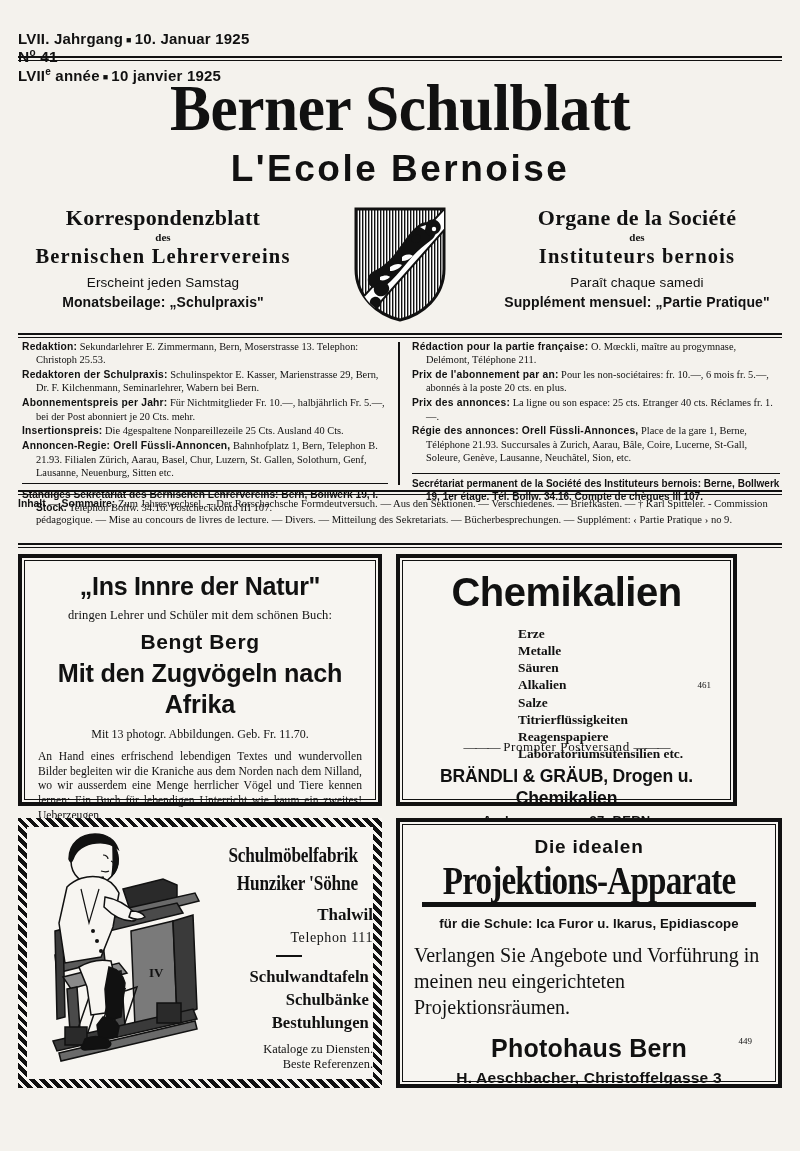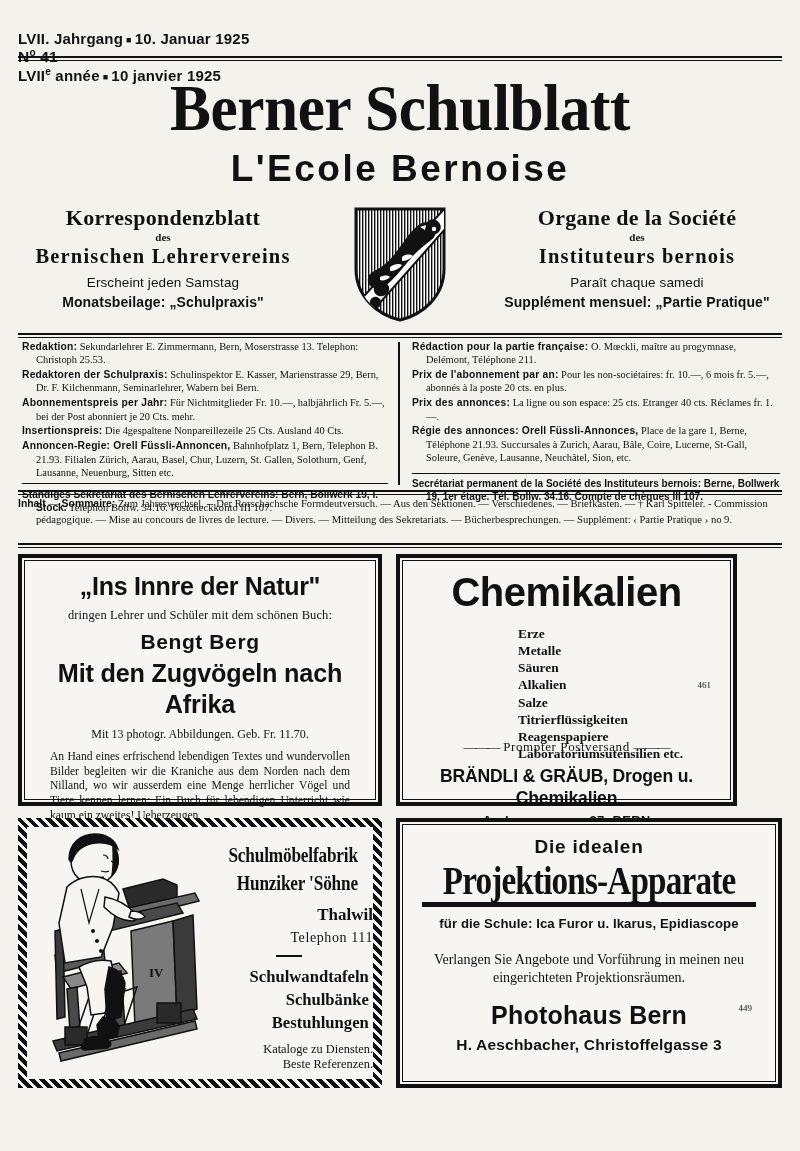--- a/index.html
+++ b/index.html
@@ -130,21 +130,21 @@
     font-weight:bold;font-size:26px;margin-top:4px;letter-spacing:-.2px;
     transform:scaleX(.97);
   }
   .bk-ill{
     text-align:center;font-family:"Liberation Serif",serif;
     font-size:12px;margin-top:7px;
   }
   .bk-body{
     font-family:"Liberation Serif",serif;
     font-size:11.6px;line-height:1.27;text-align:justify;
-    margin:8px 28px 0;
+    margin:8px 16px 0;
   }
   .bk-body .last{display:block;text-align:center;}
   .bk-rule{border-top:1.6px solid #111;margin:9px 12px 0;}
   .bk-shop{
     text-align:center;font-family:"Liberation Serif",serif;
     font-weight:bold;font-size:18px;margin-top:6px;
     transform:scaleX(.94);letter-spacing:-.2px;
   }
   .bk-shop .small{font-size:12px;}
   
@@ -217,22 +217,22 @@
     text-align:center;font-family:"Liberation Serif",serif;
     font-weight:bold;font-size:40px;margin-top:2px;
     transform:scaleX(.83);letter-spacing:-1px;line-height:1.05;
   }
   .pj-ul{border-top:5px solid #111;margin:0 22px 0;}
   .pj-for{
     text-align:center;font-family:"Liberation Sans",sans-serif;
     font-weight:bold;font-size:13.2px;margin-top:9px;letter-spacing:.1px;
   }
   .pj-body{
-    text-align:center;font-family:"Liberation Serif",serif;
-    font-size:14px;line-height:1.3;margin:20px 14px 0;
+    text-align:left;font-family:"Liberation Serif",serif;
+    font-size:20px;line-height:1.3;margin:11px 14px 0;
   }
   .pj-shopwrap{position:relative;margin-top:14px;}
   .pj-shop{
     text-align:center;font-family:"Liberation Sans",sans-serif;
     font-weight:bold;font-size:25px;letter-spacing:.2px;
   }
   .pj-ref{
     position:absolute;right:26px;top:2px;
     font-family:"Liberation Serif",serif;font-size:9px;
   }

